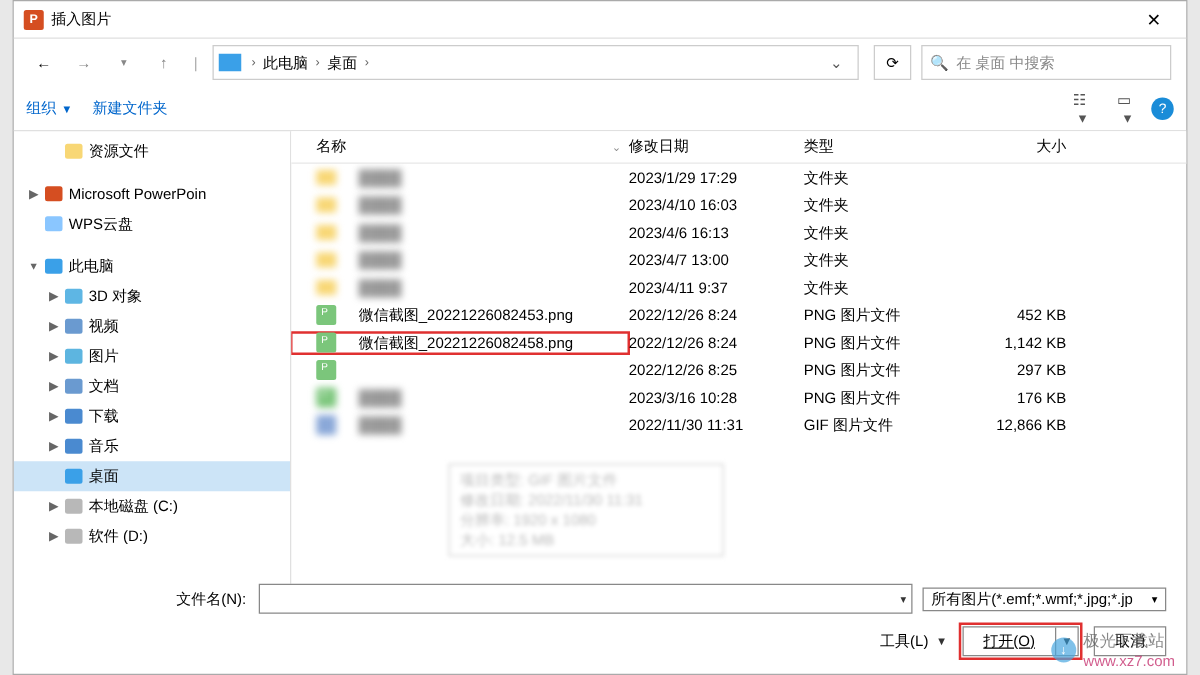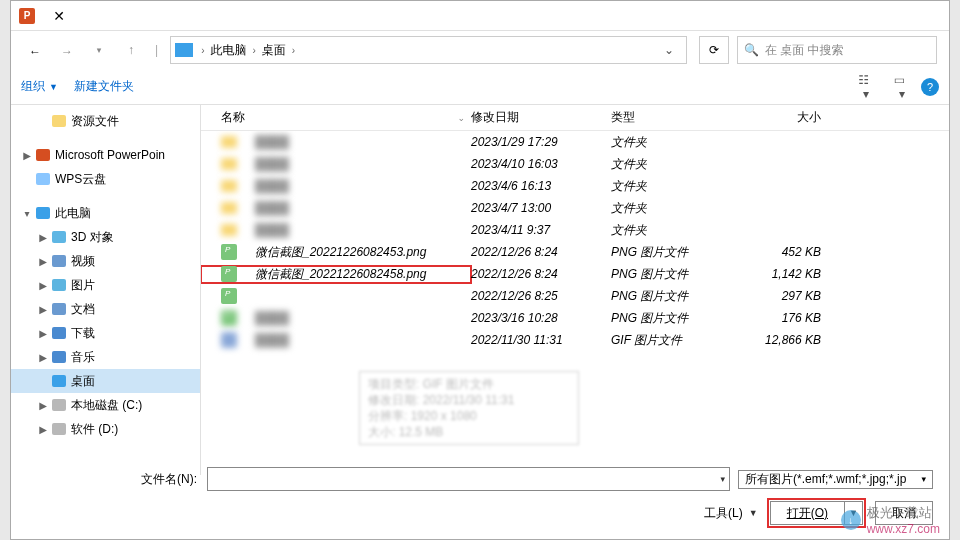--- a/index.html
+++ b/index.html
@@ -18,34 +18,34 @@
 .path-seg { display: flex; align-items: center; padding: 0 4px; }
 .path-chev { color: #666; margin: 0 2px; font-size: 10px; }
 .path-drop { margin-left: auto; color: #555; padding: 0 8px; }
 .refresh-btn { width: 30px; height: 28px; border: 1px solid #ccc; display: flex; align-items: center; justify-content: center; }
 .search-box { width: 200px; height: 28px; border: 1px solid #ccc; display: flex; align-items: center; padding: 0 6px; color: #888; gap: 6px; }
 .toolbar { height: 36px; display: flex; align-items: center; padding: 0 10px; gap: 16px; border-bottom: 1px solid #e0e0e0; text-align: right; }
 .toolbar .link { color: #0066cc; cursor: pointer; display: flex; align-items: center; gap: 4px; }
 .toolbar .spacer { flex: 1; }
 .toolbar .tool-icon { width: 20px; height: 20px; display: flex; align-items: center; justify-content: center; color: #555; }
 .main { display: flex; height: 370px; }
-.sidebar { width: 190px; border-right: 1px solid #e0e0e0; overflow-y: auto; padding: 4px 0; }
+.sidebar { width: 222px; border-right: 1px solid #e0e0e0; overflow-y: auto; padding: 4px 0; }
 .tree-item { display: flex; align-items: center; height: 24px; padding-left: 8px; cursor: pointer; }
 .tree-item .exp { width: 16px; color: #666; font-size: 10px; text-align: center; }
 .tree-item .t-icon { width: 16px; height: 16px; margin-right: 4px; display: flex; align-items: center; justify-content: center; }
 .tree-item.depth1 { padding-left: 24px; }
 .tree-item.selected { background: #cce4f7; }
 .listview { flex: 1; }
 .list-header { display: flex; height: 26px; border-bottom: 1px solid #e8e8e8; align-items: center; background: #fff; }
 .col-name { width: 270px; padding-left: 20px; display: flex; align-items: center; gap: 4px; }
 .col-date { width: 140px; }
 .col-type { width: 130px; }
 .col-size { width: 100px; text-align: right; padding-right: 20px; }
 .list-body { height: 340px; overflow-y: auto; }
-.list-row { display: flex; height: 22px; align-items: center; font-style: italic; }
+.list-row { display: flex; height: 22px; align-items: center; }
 .list-row .col-name { display: flex; align-items: center; gap: 18px; }
 .row-ico { width: 16px; height: 16px; display: inline-block; }
 .row-ico.folder { background: #f8d775; height: 12px; border-radius: 1px; }
 .row-ico.png { background: #7bc67b; border-radius: 2px; position: relative; }
 .row-ico.png::after { content: "P"; position: absolute; color: #fff; font-size: 8px; left: 4px; top: 1px; }
 .row-ico.gif { background: #8aa8d8; border-radius: 2px; }
 .blurred { filter: blur(3px); color: #999; }
 .highlighted .col-name { outline: 2px solid #e03030; outline-offset: -1px; }
 .tooltip { position: absolute; left: 348px; top: 370px; width: 220px; background: #fff; border: 1px solid #d0d0d0; padding: 4px 8px; font-size: 11px; color: #bbb; line-height: 16px; filter: blur(1.5px); }
 .footer { position: absolute; bottom: 0; left: 0; right: 0; padding: 12px 16px 14px; }
@@ -68,20 +68,21 @@
 .watermark .txt-url { color: #be185d; font-size: 12px; }
 .help-icon { width: 18px; height: 18px; background: #1a8cd8; color: #fff; border-radius: 50%; display: flex; align-items: center; justify-content: center; font-size: 11px; }
 </style>
 </head>
 <body>
 
 <div class="dialog">
 
   <div class="titlebar">
     <div class="app-icon">P</div>
+    <div class="title">插入图片</div>
     <div class="close">✕</div>
   </div>
 
   <div class="navbar">
     <div class="nav-btn enabled">←</div>
     <div class="nav-btn">→</div>
     <div class="nav-btn" style="font-size:9px">▾</div>
     <div class="nav-btn">↑</div>
     <div class="nav-sep">|</div>
     <div class="path-box">

